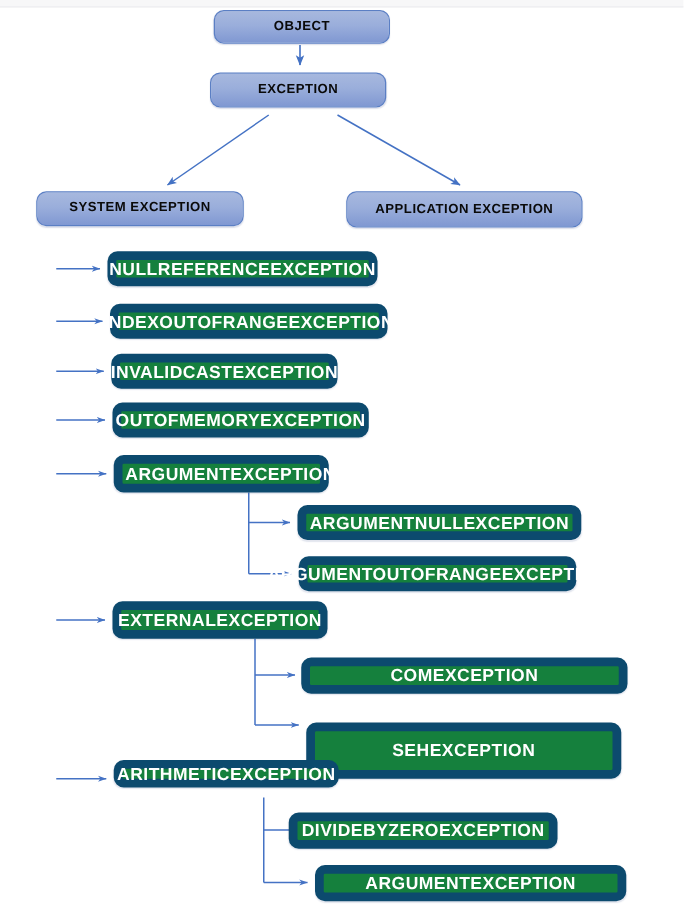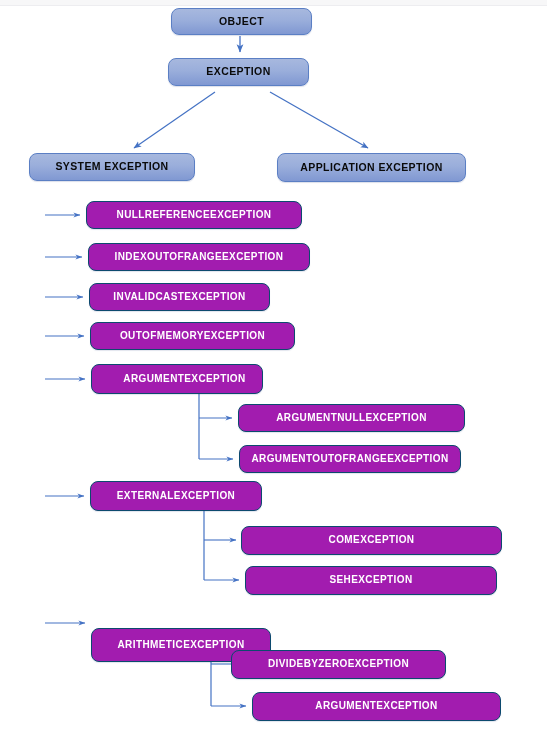--- a/index.html
+++ b/index.html
@@ -37,24 +37,24 @@
   
   .node.light {
     background: linear-gradient(to bottom, #a7b8de 0%, #9aaedb 45%, #8098d2 100%);
     border: 1px solid #5b7fc4;
     color: #0a0a0a;
     font-size: 10.5px;
     box-shadow: 0 1px 1px rgba(60,80,140,0.18);
   }
   
   .node.solid {
-    background: #a21caf;
-    border: 1px solid #0c4a6e;
+    background: #15803d;
+    border: 7px solid #0c4a6e;
     color: #ffffff;
-    font-size: 10px;
+    font-size: 14px;
     box-shadow: 0 1px 1px rgba(60,80,140,0.15);
   }
   .svg-layer {
     position: absolute;
     left: 0; top: 0;
     width: 547px; height: 739px;
     pointer-events: none;
   }
 </style>
 </head>
@@ -155,24 +155,24 @@
       </div>
       <div class="node solid" style="left: 239px; top: 445px; width: 222px; height: 28px;">
         <span>ARGUMENTOUTOFRANGEEXCEPTION</span>
       </div>
       <div class="node solid" style="left: 90px; top: 481px; width: 172px; height: 30px;">
         <span>EXTERNALEXCEPTION</span>
       </div>
       <div class="node solid" style="left: 241px; top: 526px; width: 261px; height: 29px;">
         <span>COMEXCEPTION</span>
       </div>
-      <div class="node solid" style="left: 245px; top: 566px; width: 252px; height: 29px;">
+      <div class="node solid" style="left: 245px; top: 578px; width: 252px; height: 45px;">
         <span>SEHEXCEPTION</span>
       </div>
-      <div class="node solid" style="left: 91px; top: 628px; width: 180px; height: 34px;">
+      <div class="node solid" style="left: 91px; top: 608px; width: 180px; height: 22px;">
         <span>ARITHMETICEXCEPTION</span>
       </div>
       <div class="node solid" style="left: 231px; top: 650px; width: 215px; height: 29px;">
         <span>DIVIDEBYZEROEXCEPTION</span>
       </div>
       <div class="node solid" style="left: 252px; top: 692px; width: 249px; height: 29px;">
         <span>ARGUMENTEXCEPTION</span>
       </div>
     </div>
 

